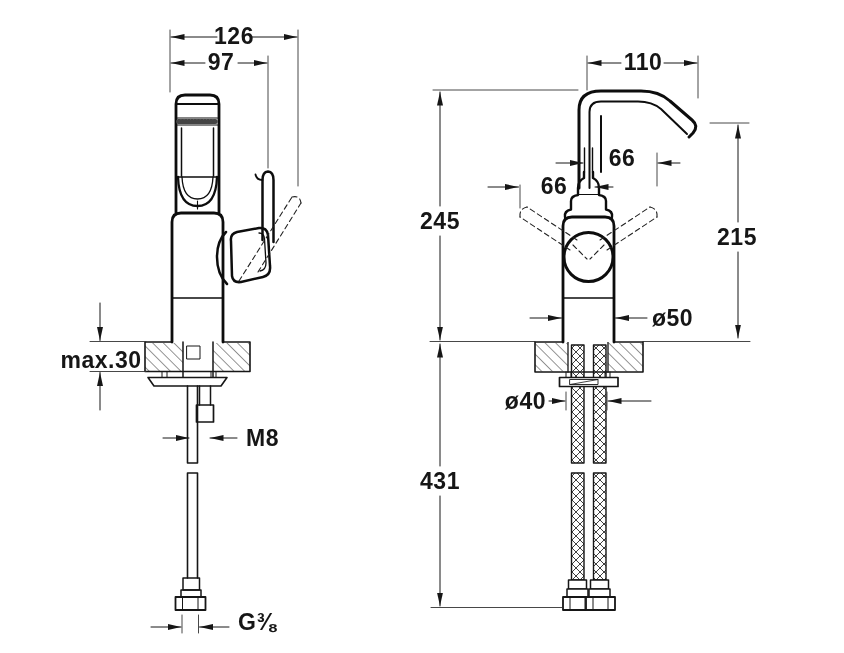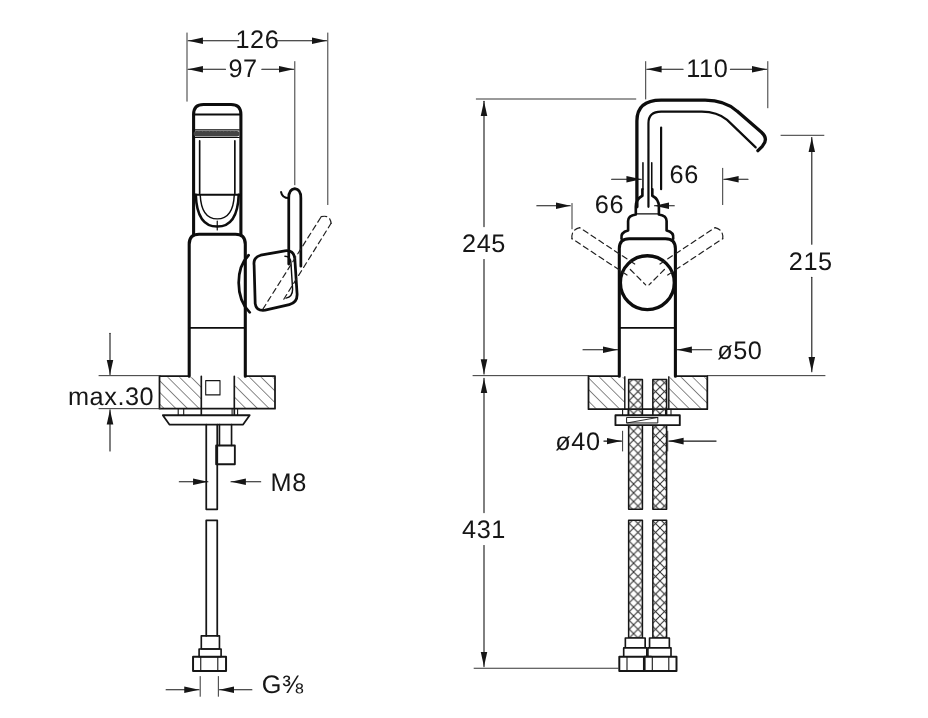--- a/index.html
+++ b/index.html
@@ -1,16 +1,16 @@
 <!DOCTYPE html>
 <html><head>
 <meta charset="utf-8">
 <style>
   html,body{margin:0;padding:0;background:#fff;}
-  .canvas{position:relative;width:844px;height:653px;background:#ffffff;overflow:hidden;}
+  .canvas{position:relative;width:844px;height:653px;background:#ffffff;overflow:hidden;font-weight:bold;}
   svg{display:block;}
   text.dim{
     font-family:"Liberation Sans","DejaVu Sans",sans-serif;
     font-size:23px; fill:#161616; letter-spacing:0.5px;
   }
 </style>
 </head>
 <body>
 
 <div class="canvas">

